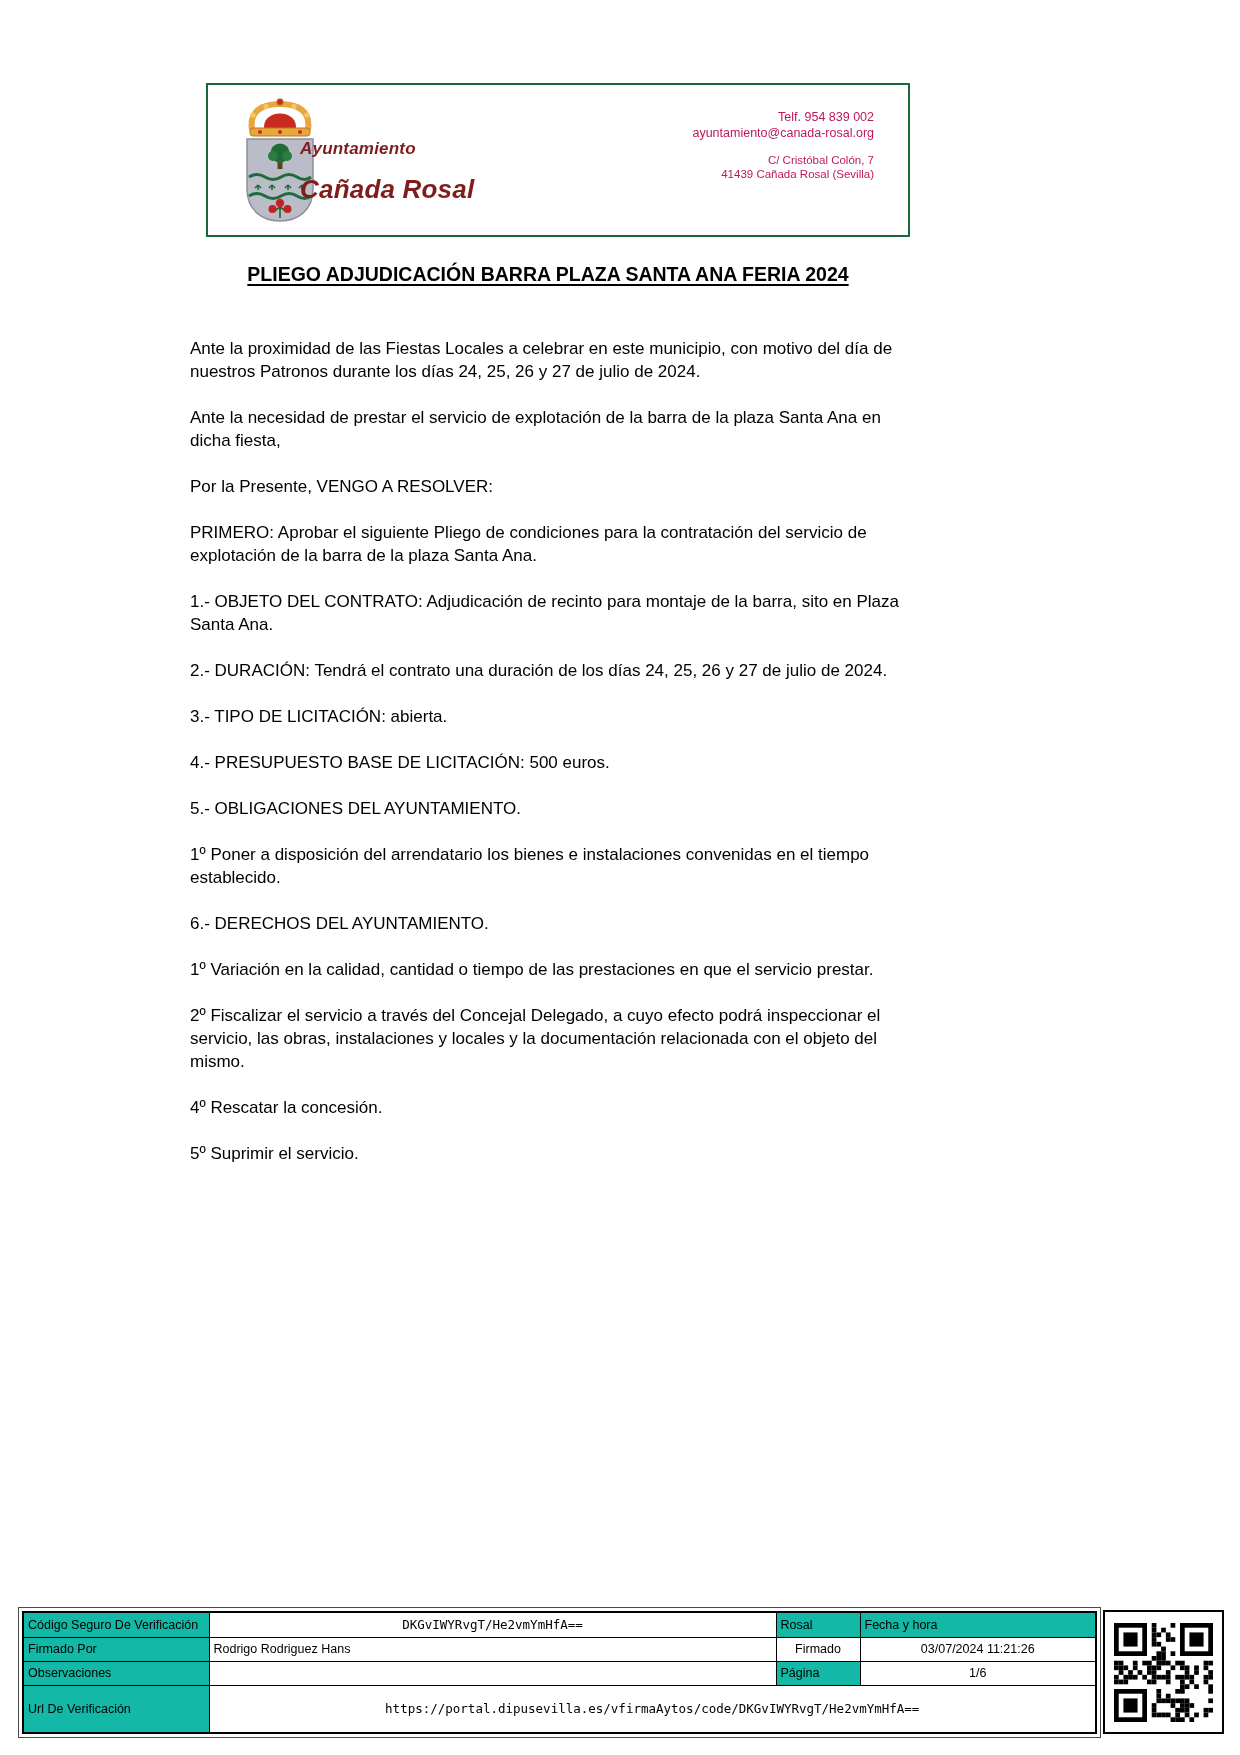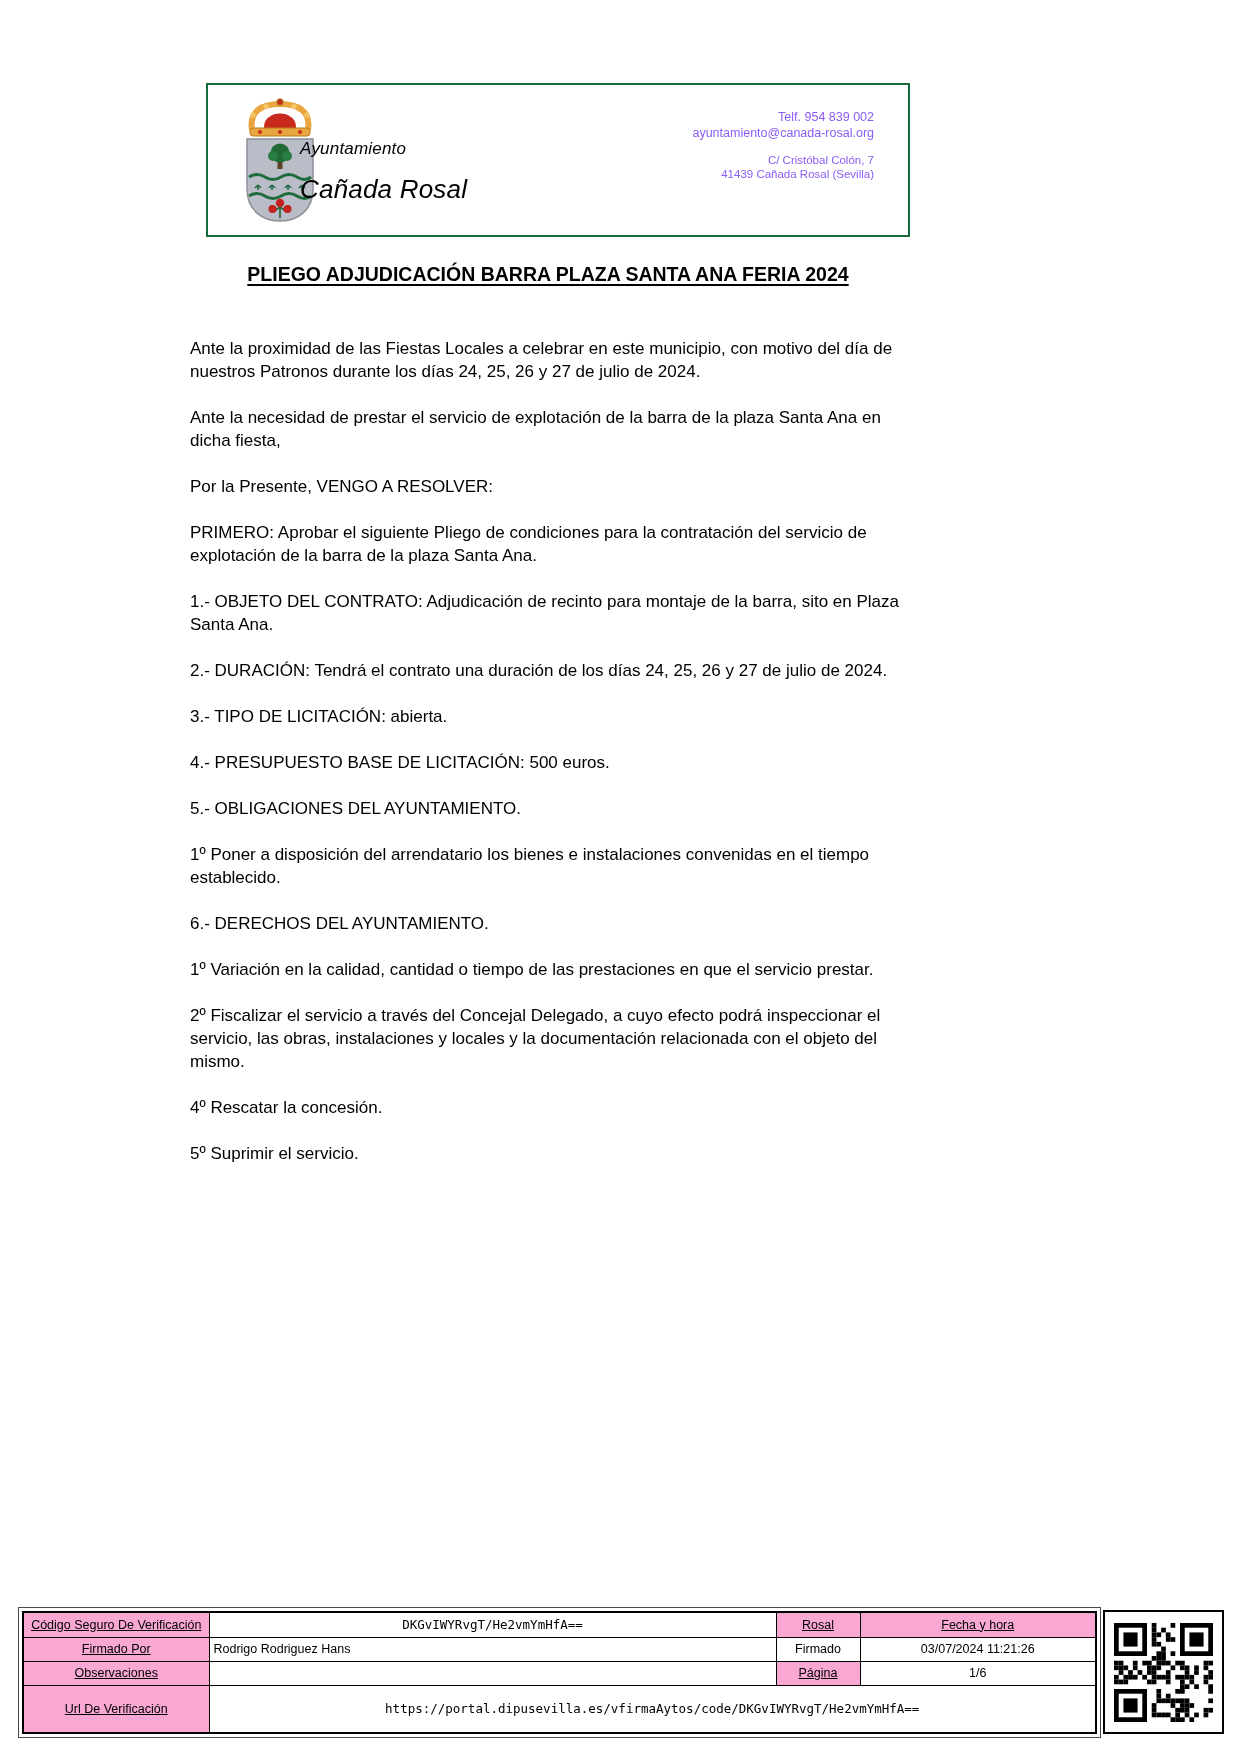--- a/index.html
+++ b/index.html
@@ -7,24 +7,24 @@
     width:1240px;height:1755px;background:#ffffff;position:relative;
     font-family:"Liberation Sans",sans-serif;color:#000;
     -webkit-font-smoothing:antialiased;
   }
   
   .header-box{
     position:absolute;left:206px;top:83px;width:704px;height:154px;
     border:2px solid #17693c;box-sizing:border-box;background:#fff;
   }
   .crest{position:absolute;left:28px;top:12px;width:88px;height:128px;}
-  .org-names{position:absolute;left:92px;top:55px;color:#000000;font-style:italic;font-weight:normal;line-height:1;}
+  .org-names{position:absolute;left:92px;top:55px;color:#7f1d1d;font-style:italic;font-weight:bold;line-height:1;}
   .org-line1{font-size:17px;letter-spacing:.2px;}
   .org-line2{font-size:26px;margin-top:19px;letter-spacing:.2px;}
-  .contact{position:absolute;right:34px;top:24px;text-align:right;color:#8b5cf6;}
+  .contact{position:absolute;right:34px;top:24px;text-align:right;color:#be185d;}
   .contact .c1{font-size:12.5px;line-height:16px;}
   .contact .c2{font-size:11.5px;line-height:14px;margin-top:12px;}
   
   .doc-body{
     position:absolute;left:190px;top:262px;width:716px;
     font-size:17px;line-height:23px;text-align:left;
   }
   .doc-title{
     text-align:center;font-size:19.5px;font-weight:bold;line-height:24px;
     text-decoration:underline;text-decoration-thickness:2px;text-underline-offset:3px;
@@ -38,21 +38,21 @@
     border:1px solid #4a4a4a;box-sizing:border-box;padding:3px;background:#fff;
   }
   table.sig{
     width:100%;height:100%;border-collapse:collapse;table-layout:fixed;
     border:2px solid #000;
   }
   table.sig td{
     border:1px solid #000;font-size:12.5px;padding:0 4px;overflow:hidden;
     white-space:nowrap;vertical-align:middle;
   }
-  td.lbl{background:#f9a8d4;text-align:center;text-decoration:underline;}
+  td.lbl{background:#14b8a6;}
   td.val-mono{font-family:"DejaVu Sans Mono","Liberation Mono",monospace;text-align:center;font-size:13px;}
   td.val-left{text-align:left;padding-left:6px;margin-left:42px;}
   td.val-center{text-align:center;}
   .qr-box{
     position:absolute;left:1103px;top:1610px;width:121px;height:124px;
     border:2px solid #000;box-sizing:border-box;
     display:flex;align-items:center;justify-content:center;background:#fff;
   }
 </style>
 </head>

